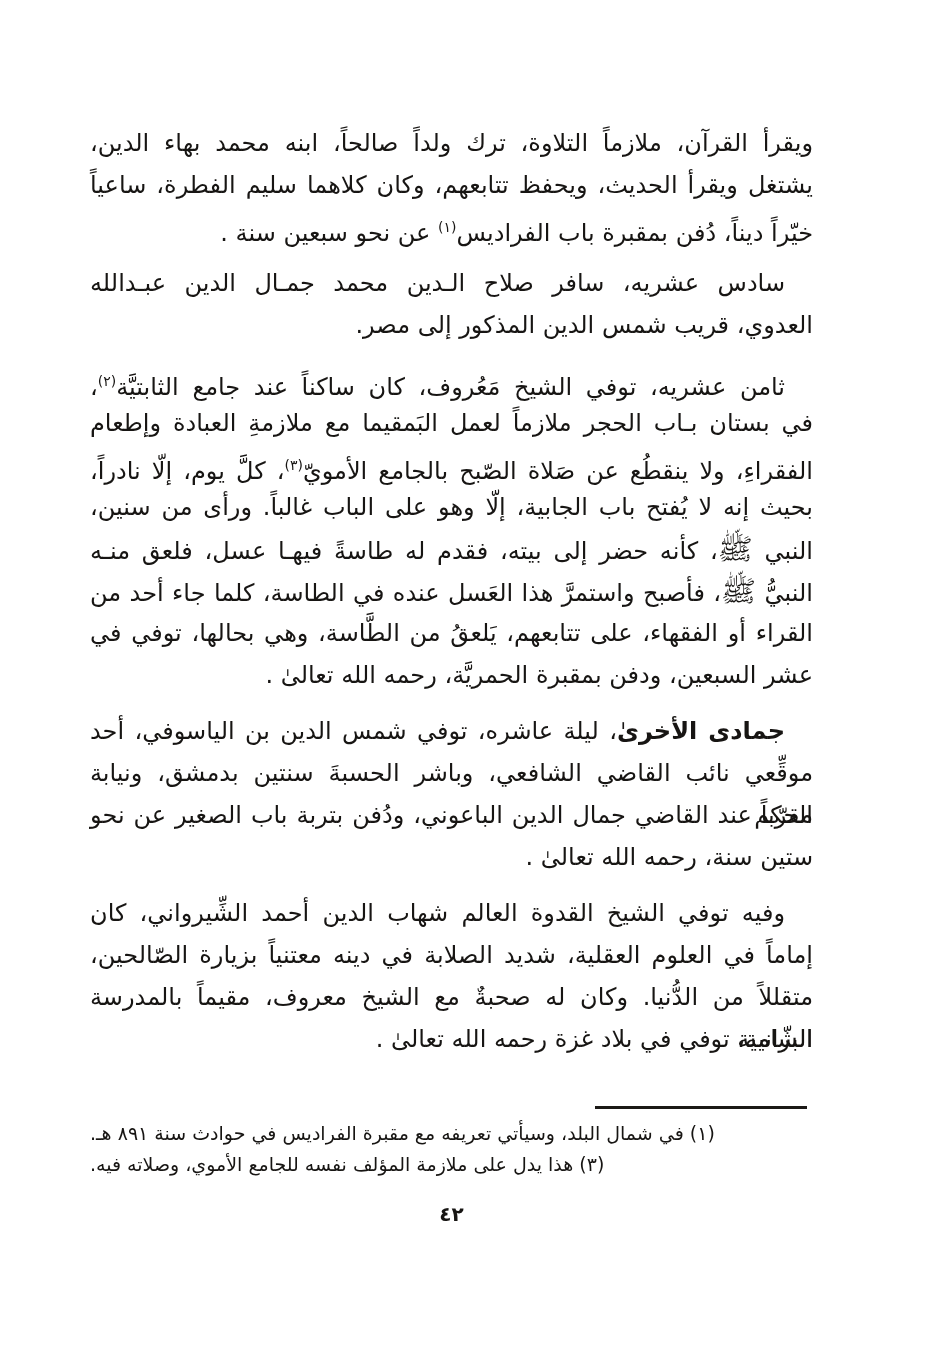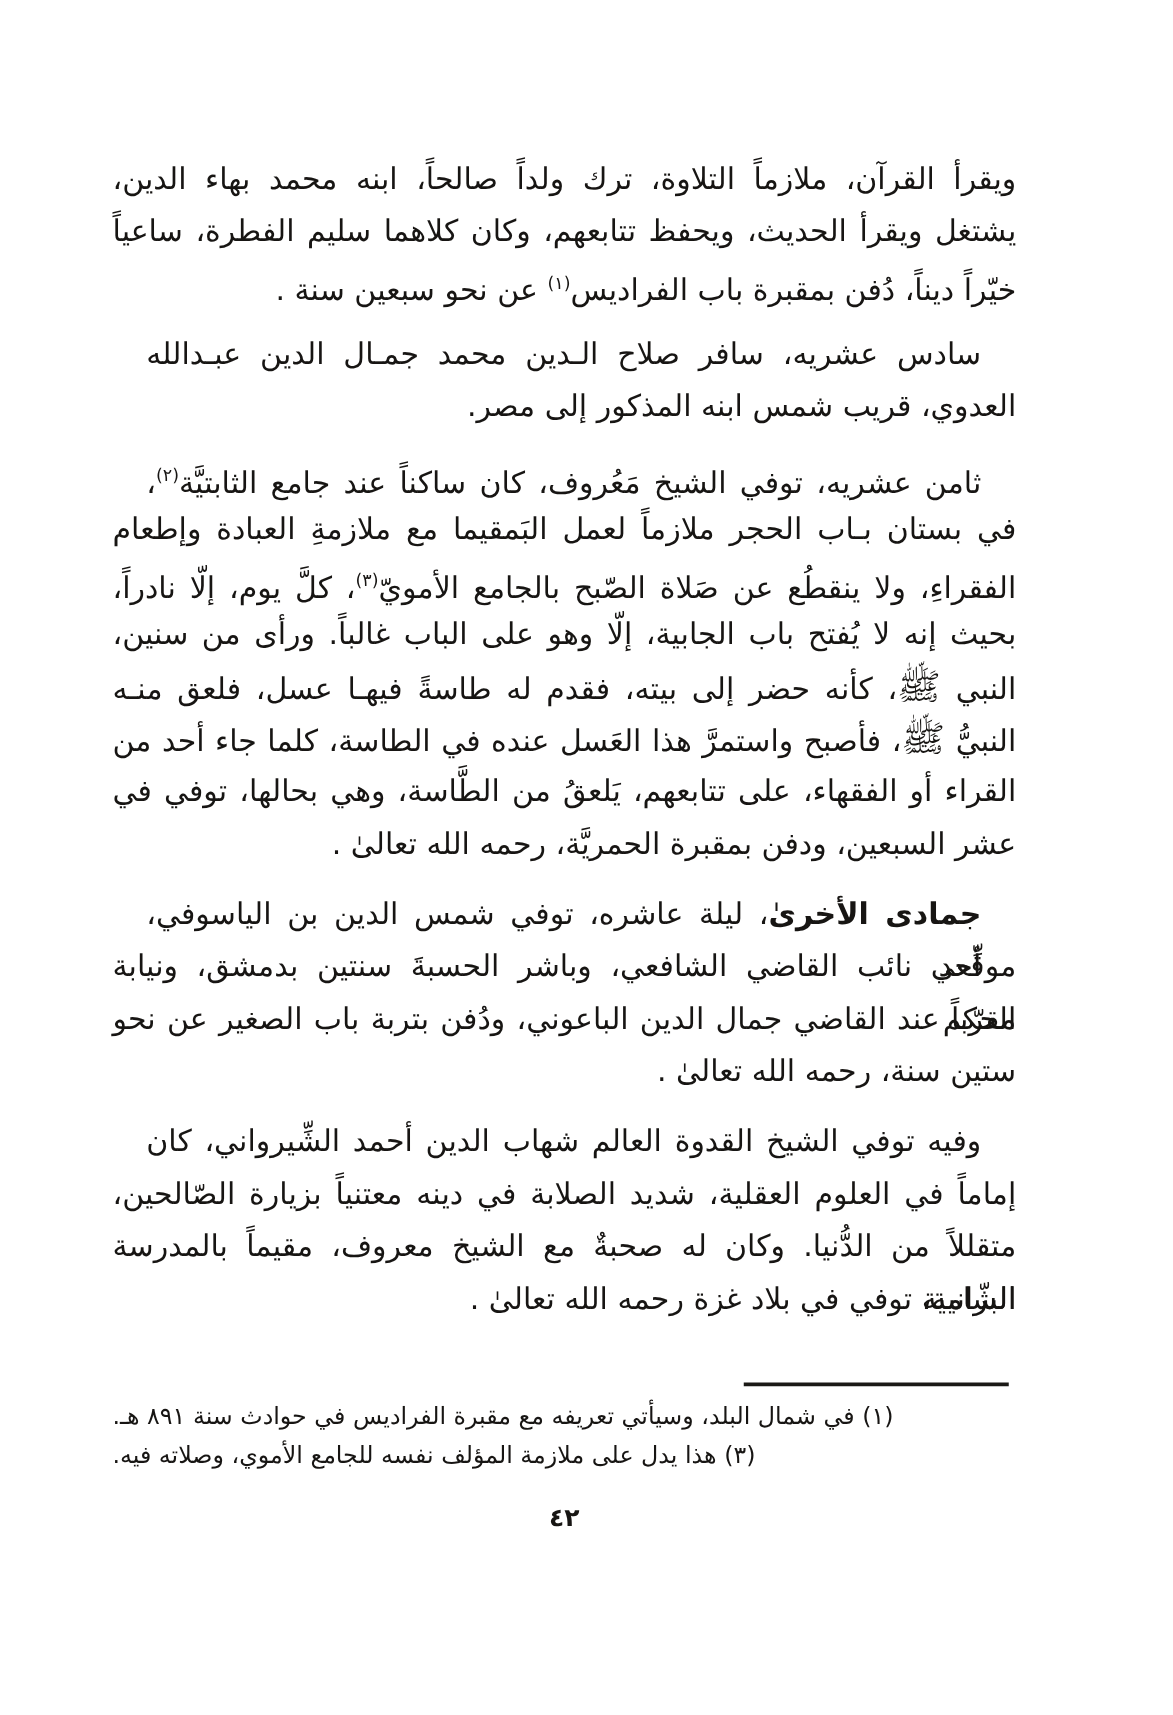--- a/index.html
+++ b/index.html
@@ -21,21 +21,21 @@
     font-size: 24px;
   }
   .paragraph { margin: 0 0 14px 0; }
   .t-line {
     line-height: 42px;
     height: 42px;
     text-align: justify;
     text-align-last: justify;
   }
   .t-line.last { text-align-last: right; }
-  .t-line.indent { padding-right: 28px; margin-left: 27px; }
+  .t-line.indent { padding-right: 28px; }
 
   .fn-ref {
     font-size: 14px;
     vertical-align: 9px;
     letter-spacing: -1px;
   }
   .honorific { font-size: 29px; }
   strong.lead { font-weight: 700; }
 
   
@@ -74,21 +74,21 @@
 
   <main class="body-text">
 
   <div class="paragraph">
         <div class="t-line">ويقرأ القرآن، ملازماً التلاوة، ترك ولداً صالحاً، ابنه محمد بهاء الدين،</div>
         <div class="t-line">يشتغل ويقرأ الحديث، ويحفظ تتابعهم، وكان كلاهما سليم الفطرة، ساعياً</div>
         <div class="t-line last">خيّراً ديناً، دُفن بمقبرة باب الفراديس<sup class="fn-ref">(١)</sup> عن نحو سبعين سنة .</div>
       </div>
       <div class="paragraph">
         <div class="t-line indent">سادس عشريه، سافر صلاح الـدين محمد جمـال الدين عبـدالله</div>
-        <div class="t-line last">العدوي، قريب شمس ابنه المذكور إلى مصر.</div>
+        <div class="t-line last">العدوي، قريب شمس الدين المذكور إلى مصر.</div>
       </div>
       <div class="paragraph">
         <div class="t-line indent">ثامن عشريه، توفي الشيخ مَعُروف، كان ساكناً عند جامع الثابتيَّة<sup class="fn-ref">(٢)</sup>،</div>
         <div class="t-line">في بستان بـاب الحجر ملازماً لعمل البَمقيما مع ملازمةِ العبادة وإطعام</div>
         <div class="t-line">الفقراءِ، ولا ينقطُع عن صَلاة الصّبح بالجامع الأمويّ<sup class="fn-ref">(٣)</sup>، كلَّ يوم، إلّا نادراً،</div>
         <div class="t-line">بحيث إنه لا يُفتح باب الجابية، إلّا وهو على الباب غالباً. ورأى من سنين،</div>
         <div class="t-line">النبي <span class="honorific">ﷺ</span>، كأنه حضر إلى بيته، فقدم له طاسةً فيهـا عسل، فلعق منـه</div>
         <div class="t-line">النبيُّ <span class="honorific">ﷺ</span>، فأصبح واستمرَّ هذا العَسل عنده في الطاسة، كلما جاء أحد من</div>
         <div class="t-line">القراء أو الفقهاء، على تتابعهم، يَلعقُ من الطَّاسة، وهي بحالها، توفي في</div>
         <div class="t-line last">عشر السبعين، ودفن بمقبرة الحمريَّة، رحمه الله تعالىٰ .</div>

